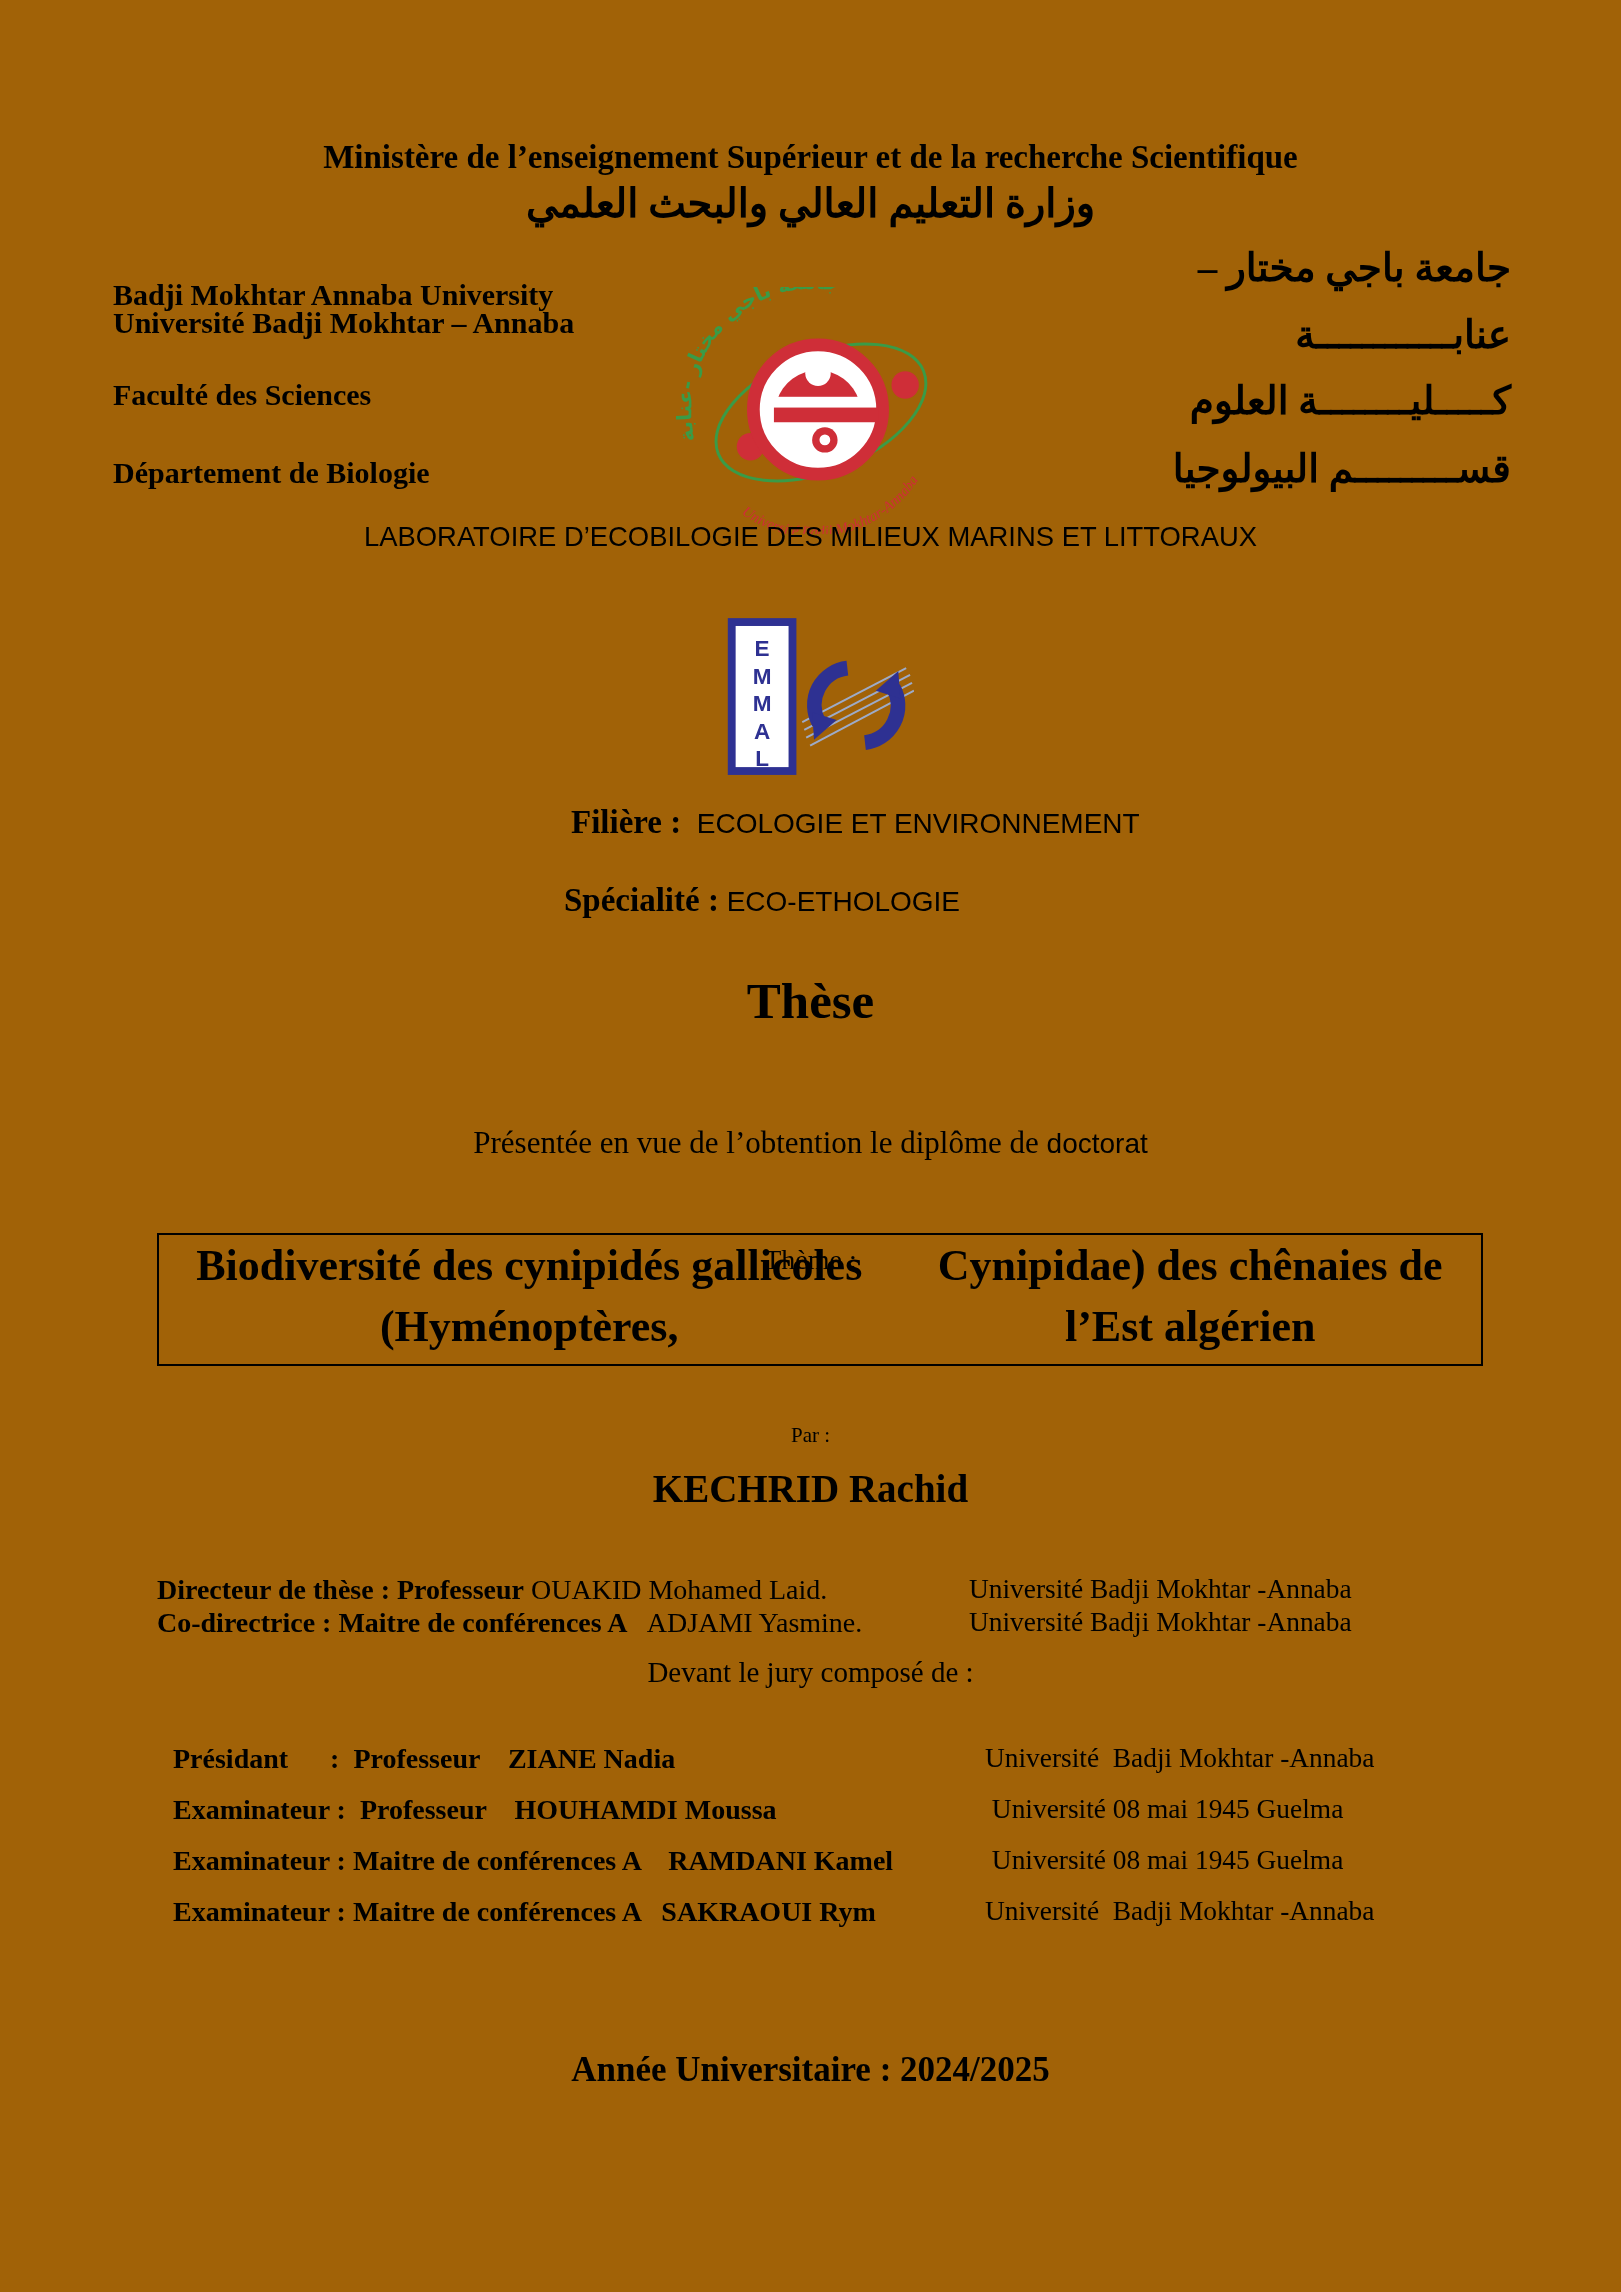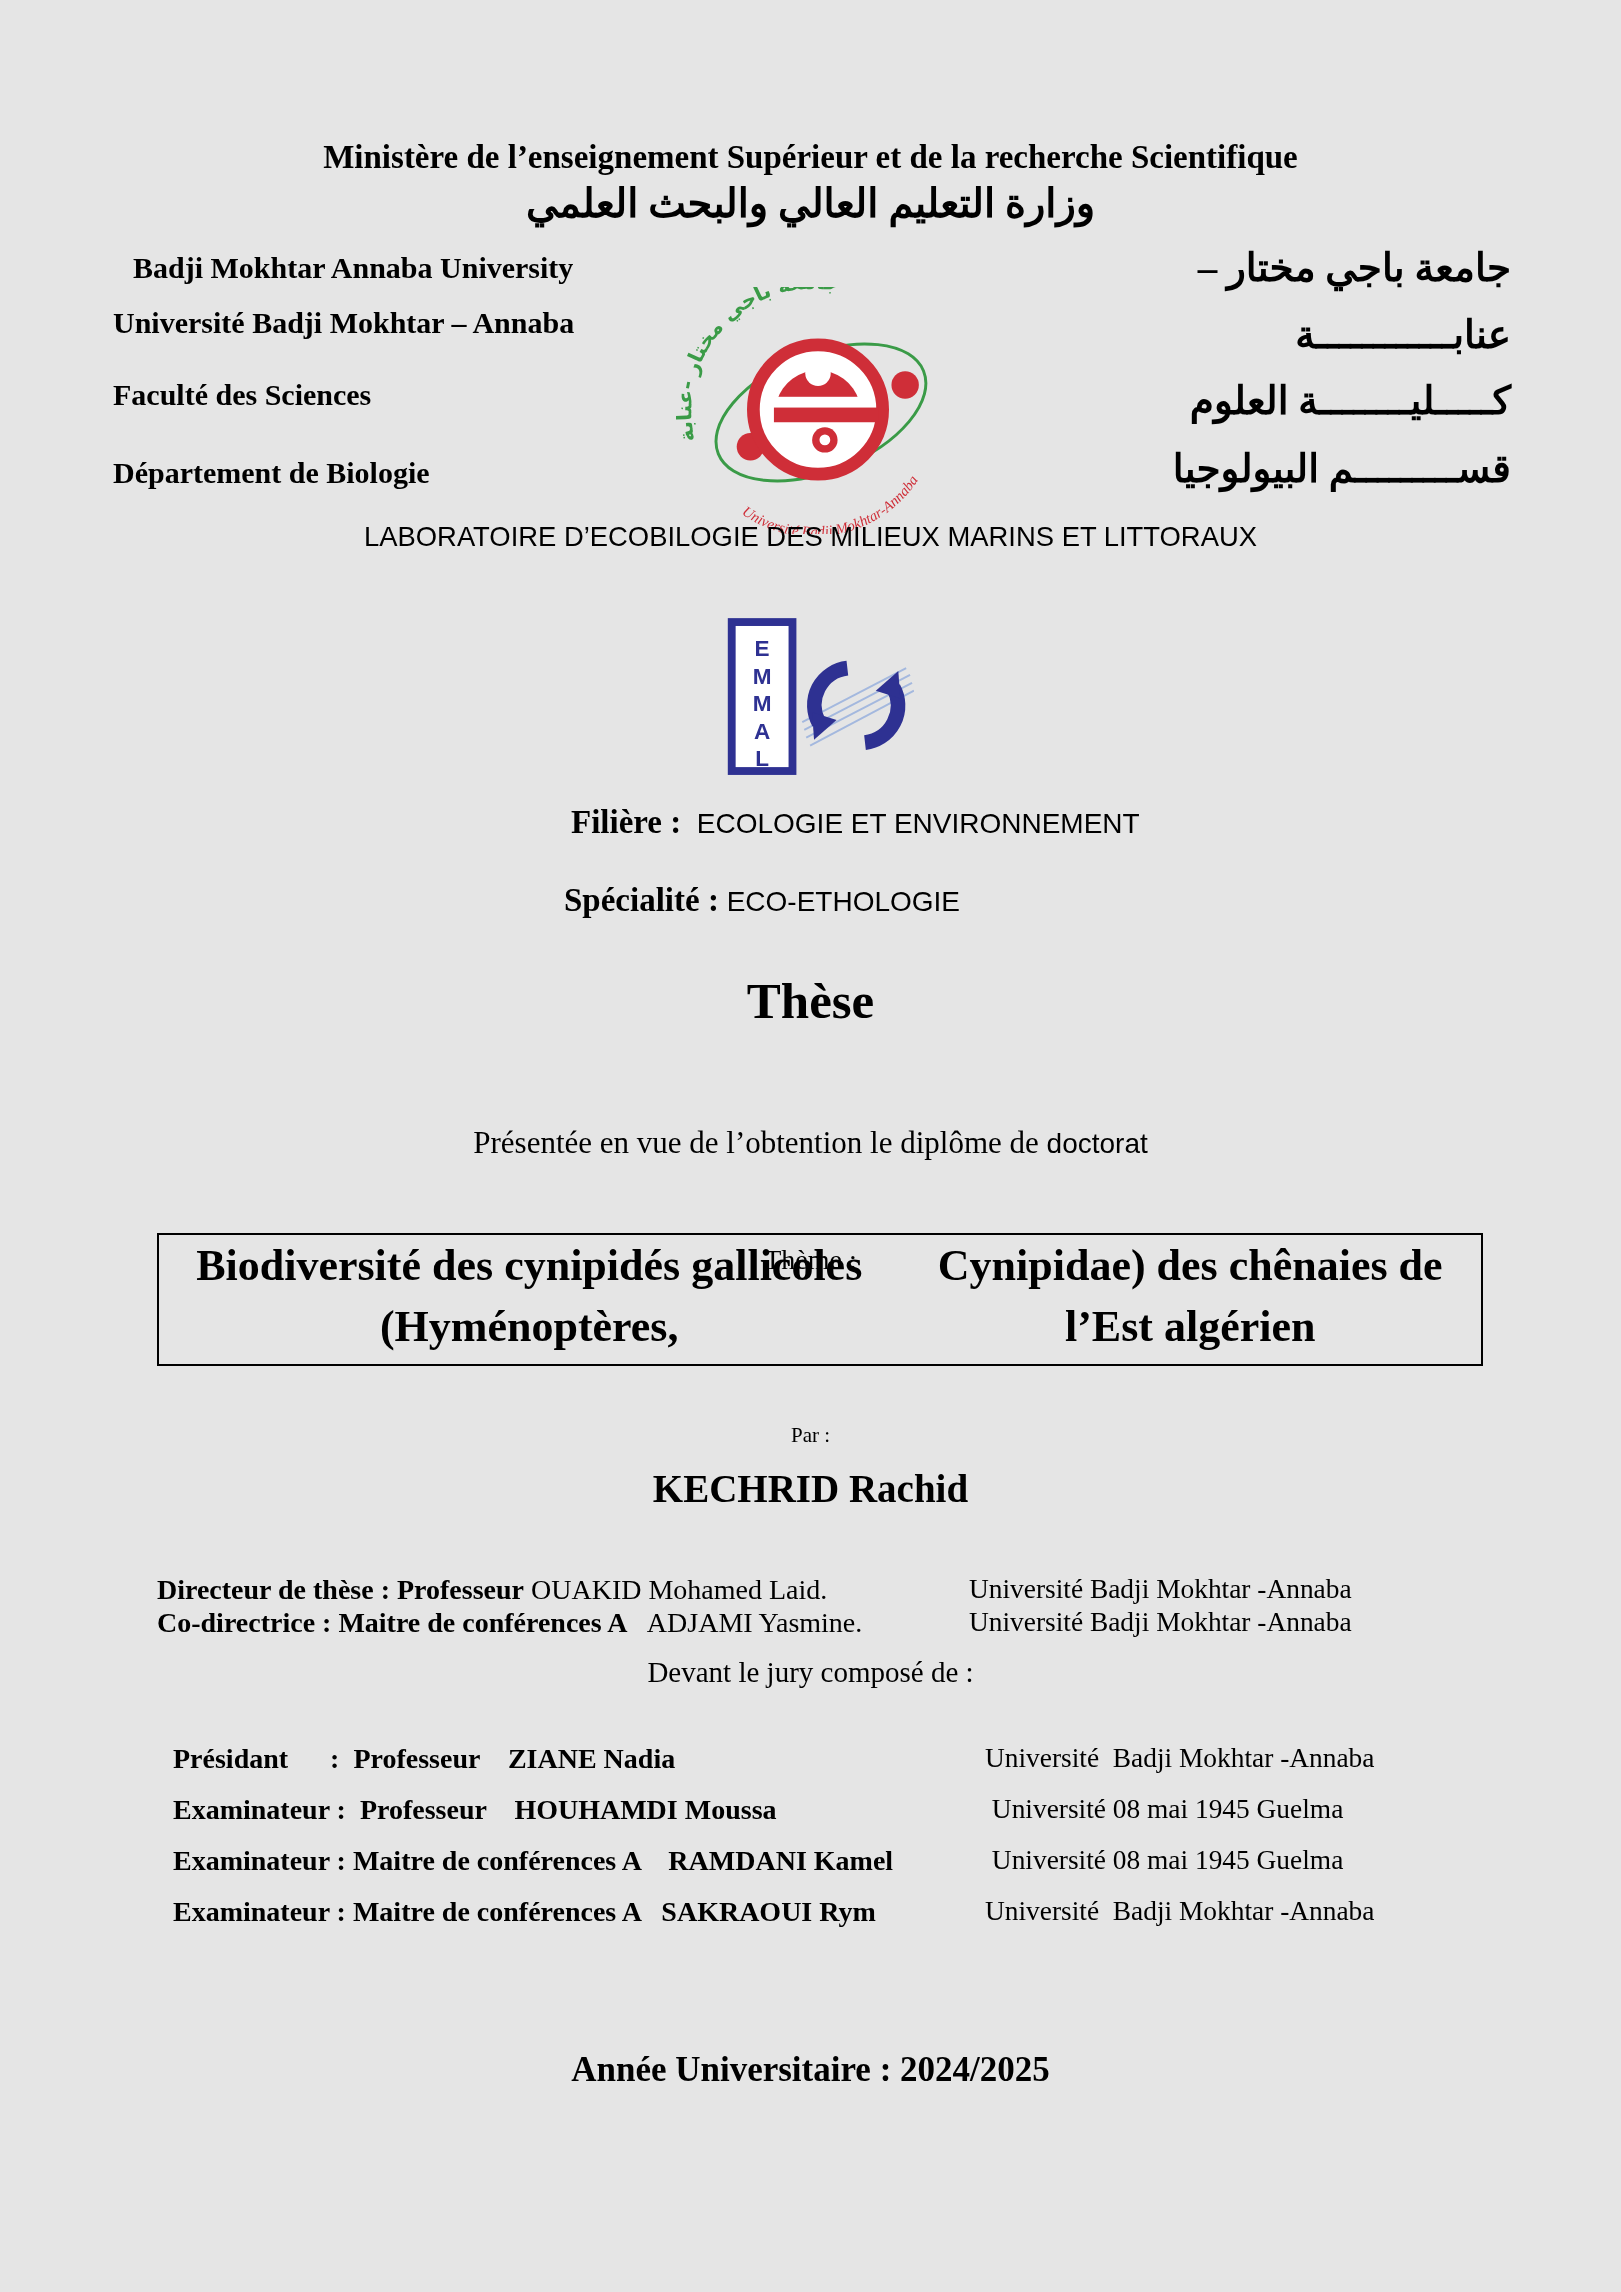--- a/index.html
+++ b/index.html
@@ -1,34 +1,34 @@
 <!DOCTYPE html>
 <html><head>
 <meta charset="utf-8">
 <style>
   html,body{margin:0;padding:0;background:#ffffff;}
   .page{
     position:relative;
     width:1621px;
     height:2293px;
-    background:#e5e5e5;
+    background:#a16207;
     font-family:"Liberation Serif", serif;
     color:#000;
     overflow:hidden;
   }
   .abs{position:absolute;}
   .center{left:0;width:100%;text-align:center;}
   .b{font-weight:bold;}
   [data-bind]{white-space:pre-wrap;}
 
   .ministry-fr{top:139px;font-size:33px;font-weight:bold;}
   .ministry-ar{top:180px;font-size:40px;font-weight:bold;direction:rtl;}
 
   .left-block{left:113px;font-size:30px;font-weight:bold;white-space:nowrap;}
-  .l1{top:251px;margin-left:20px;} .l2{top:306px;} .l3{top:378px;} .l4{top:456px;}
+  .l1{top:278px;} .l2{top:306px;} .l3{top:378px;} .l4{top:456px;}
 
   .right-ar{right:110px;font-size:39px;font-weight:bold;direction:rtl;text-align:right;white-space:nowrap;}
   .r1{top:245px;} .r2{top:312px;} .r3{top:378px;} .r4{top:446px;}
 
   .laboratory{top:521px;font-size:27.4px;font-family:"Liberation Sans", sans-serif;}
 
   .uni-logo{left:676px;top:287px;}
   .emmal-logo{left:718px;top:614px;}
 
   .prog-line{white-space:nowrap;}

